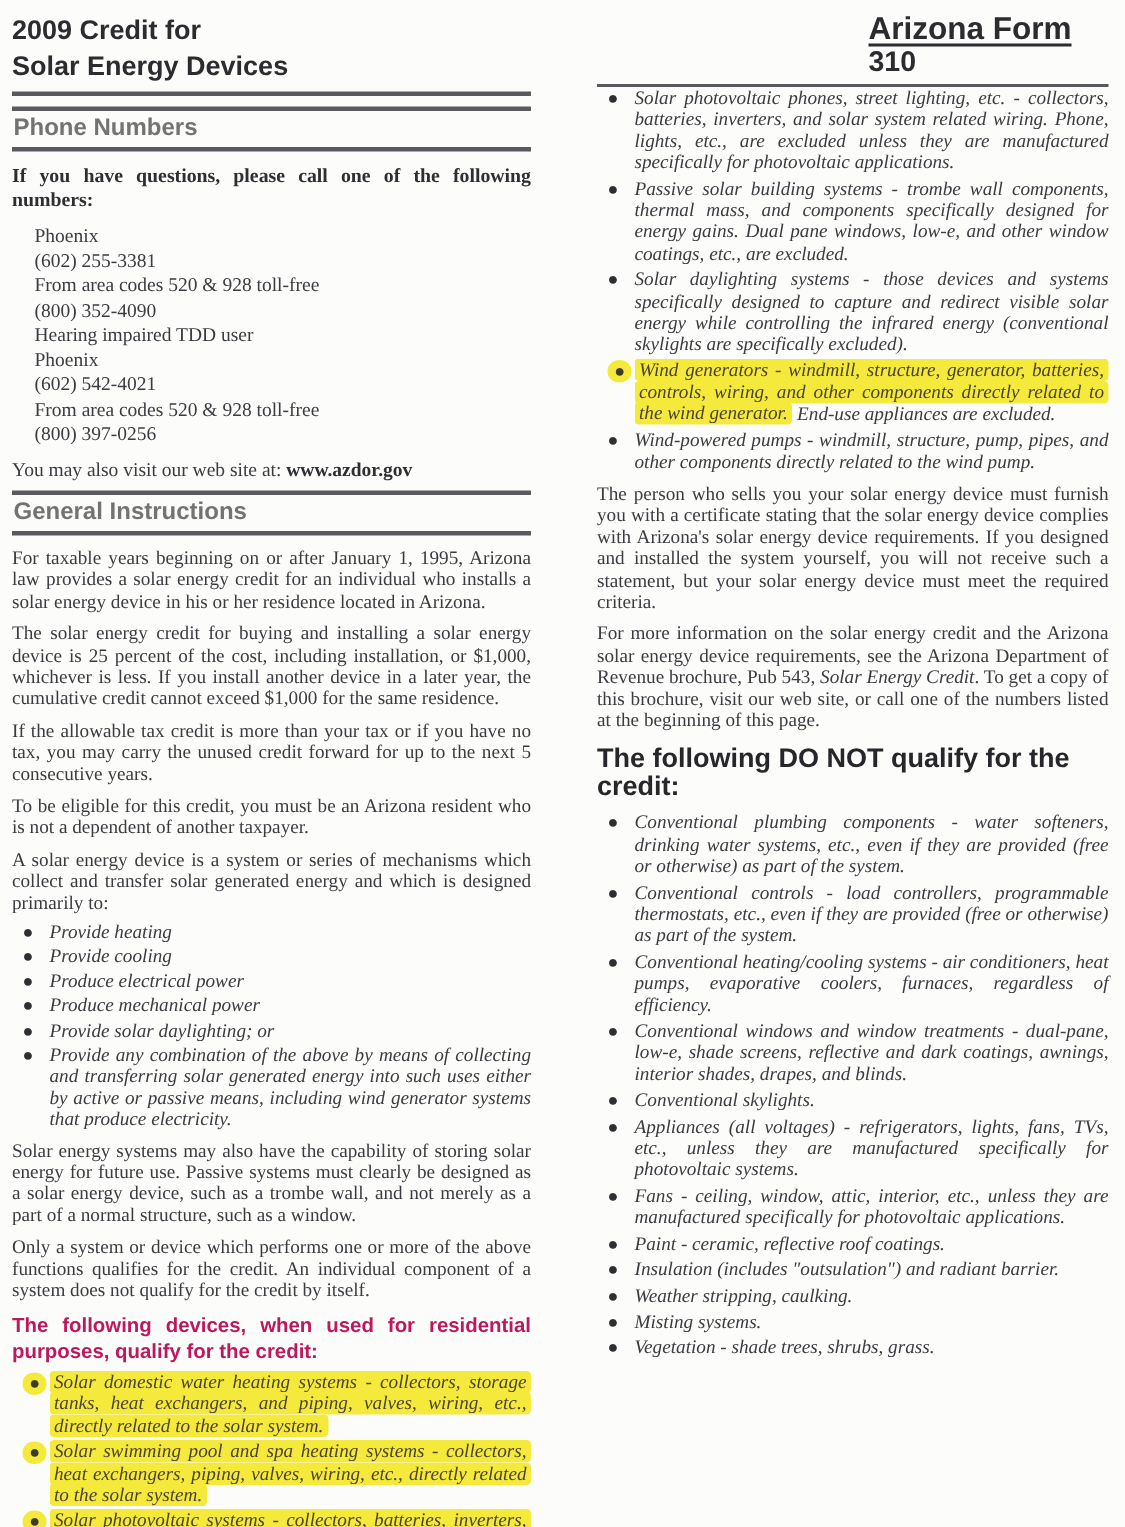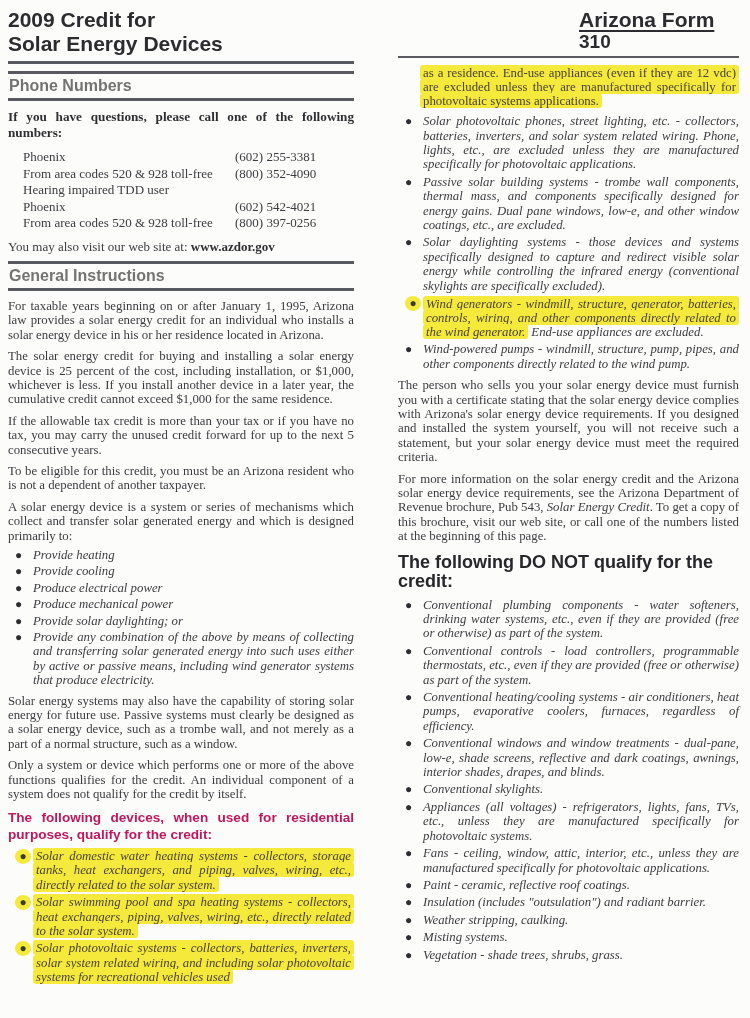--- a/index.html
+++ b/index.html
@@ -11,21 +11,21 @@
     -webkit-font-smoothing:antialiased;
   }
   .page{position:relative;width:750px;height:1018px;}
   .col{position:absolute;top:8px;}
   .col-left{left:8px;width:346px;}
   .col-right{left:398px;width:341px;}
 
   
   .doc-title{
     font-family:"Liberation Sans", sans-serif;
-    font-weight:bold;font-size:21px;line-height:24px;color:#2b2b30;
+    font-weight:bold;font-size:18px;line-height:24px;color:#2b2b30;
     padding-bottom:5px;border-bottom:3px solid #595960;
   }
   .form-id{border-bottom:2px solid #595960;padding-bottom:4px;min-height:44px;}
   .form-box{margin-left:auto;width:160px;text-align:left;}
   .form-name{
     display:block;font-family:"Liberation Sans", sans-serif;font-weight:bold;
     font-size:21px;line-height:23px;color:#2b2b30;
     text-decoration:underline;text-decoration-thickness:2px;text-underline-offset:3px;
   }
   .form-num{
@@ -39,21 +39,21 @@
     font-size:16px;line-height:19px;color:#737373;
     border-top:3px solid #595960;border-bottom:3px solid #595960;
     padding:2px 1px 3px;margin:7px 0 8px;
   }
 
   
   p{margin:0 0 7px;font-size:12.8px;line-height:14.4px;text-align:justify;}
   .b{font-weight:bold;color:#2e2e33;}
   .phone-intro{font-weight:bold;color:#2e2e33;font-size:13.2px;line-height:16px;margin:2px 0 8px;}
   .phone-list{margin:0 0 8px 15px;}
-  .prow{display:flex;font-size:13px;line-height:16.5px;}
+  .prow{display:flex;font-size:13px;line-height:16.5px;flex-direction:column;}
   .plabel{width:212px;}
   .pnum{flex:1;}
   .website{margin:3px 0 4px;font-size:13px;}
   .subhead{
     font-family:"Liberation Sans", sans-serif;font-weight:bold;
     font-size:13.6px;line-height:17px;color:#be185d;
     text-align:justify;margin:7px 0 6px;
   }
   .subhead-dnq{
     font-family:"Liberation Sans", sans-serif;font-weight:bold;
@@ -176,21 +176,20 @@
 
   <div class="col col-right">
 
     <div class="form-id">
       <div class="form-box">
         <span class="form-name">Arizona Form</span>
         <span class="form-num">310</span>
       </div>
     </div>
 
-    <p class="cont-para" style="margin-top:7px"><span class="hl">as a residence. End-use appliances (even if they are 12 vdc) are excluded unless they are manufactured specifically for photovoltaic systems applications.</span></p>
 
     <div class="brow">
       <span class="dot">●</span>
       <div class="btext">Solar photovoltaic phones, street lighting, etc. - collectors, batteries, inverters, and solar system related wiring. Phone, lights, etc., are excluded unless they are manufactured specifically for photovoltaic applications.</div>
     </div>
     <div class="brow">
       <span class="dot">●</span>
       <div class="btext">Passive solar building systems - trombe wall components, thermal mass, and components specifically designed for energy gains. Dual pane windows, low-e, and other window coatings, etc., are excluded.</div>
     </div>
     <div class="brow">

